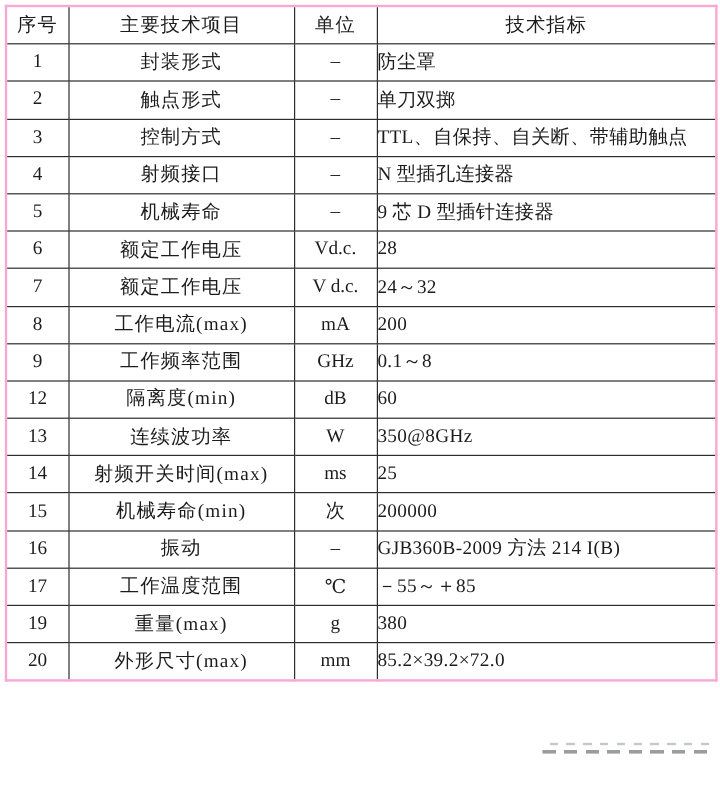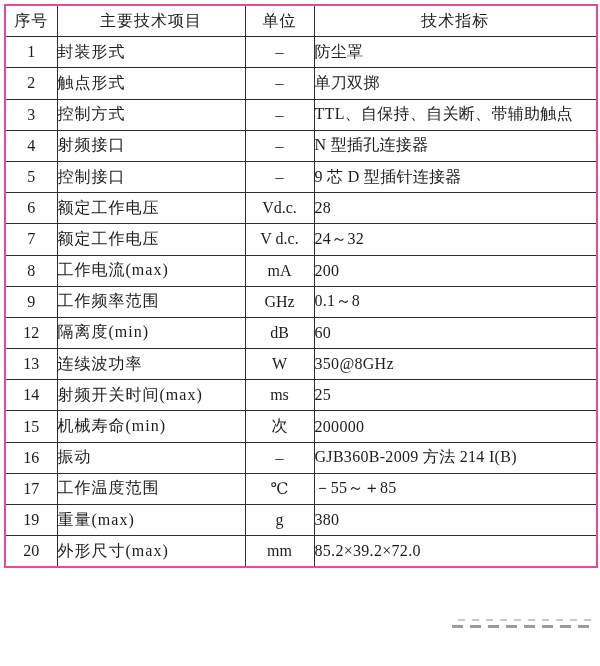--- a/index.html
+++ b/index.html
@@ -17,40 +17,40 @@
   }
   .table-wrap {
     position: absolute;
     left: 4px;
     top: 4px;
   }
   table.spec-table {
     border-collapse: collapse;
     table-layout: fixed;
     width: 592px;
-    border: 2px solid #ec4899;
+    border: 2px solid #f9a8d4;
   }
   .spec-table col.col-no    { width: 52px;  }
   .spec-table col.col-item  { width: 188px; }
   .spec-table col.col-unit  { width: 69px;  }
   .spec-table col.col-value { width: 283px; }
   .spec-table th,
   .spec-table td {
     border: 1px solid #2d2d2d;
     height: 30.2px;
     padding: 0;
     font-size: 16px;
     font-weight: 400;
     vertical-align: middle;
     white-space: nowrap;
     overflow: hidden;
   }
   .spec-table th { text-align: center; letter-spacing: 1px; }
   .c-no    { text-align: center; }
-  .c-item  { text-align: left; padding-left: 13px; letter-spacing: 1px; }
+  .c-item  { text-align: center; padding-left: 13px; letter-spacing: 1px; }
   .c-unit  { text-align: center; }
   .c-value { text-align: left; padding-left: 11px; letter-spacing: 0.3px; }
   
   .watermark-smudge {
     position: absolute;
     left: 452px;
     top: 617px;
     width: 142px;
     height: 15px;
     pointer-events: none;
@@ -99,21 +99,21 @@
         <td class="c-value">TTL、自保持、自关断、带辅助触点</td>
       </tr>
       <tr>
         <td class="c-no">4</td>
         <td class="c-item">射频接口</td>
         <td class="c-unit">–</td>
         <td class="c-value">N 型插孔连接器</td>
       </tr>
       <tr>
         <td class="c-no">5</td>
-        <td class="c-item">控制接口</td>
+        <td class="c-item">机械寿命</td>
         <td class="c-unit">–</td>
         <td class="c-value">9 芯 D 型插针连接器</td>
       </tr>
       <tr>
         <td class="c-no">6</td>
         <td class="c-item">额定工作电压</td>
         <td class="c-unit">Vd.c.</td>
         <td class="c-value">28</td>
       </tr>
       <tr>

